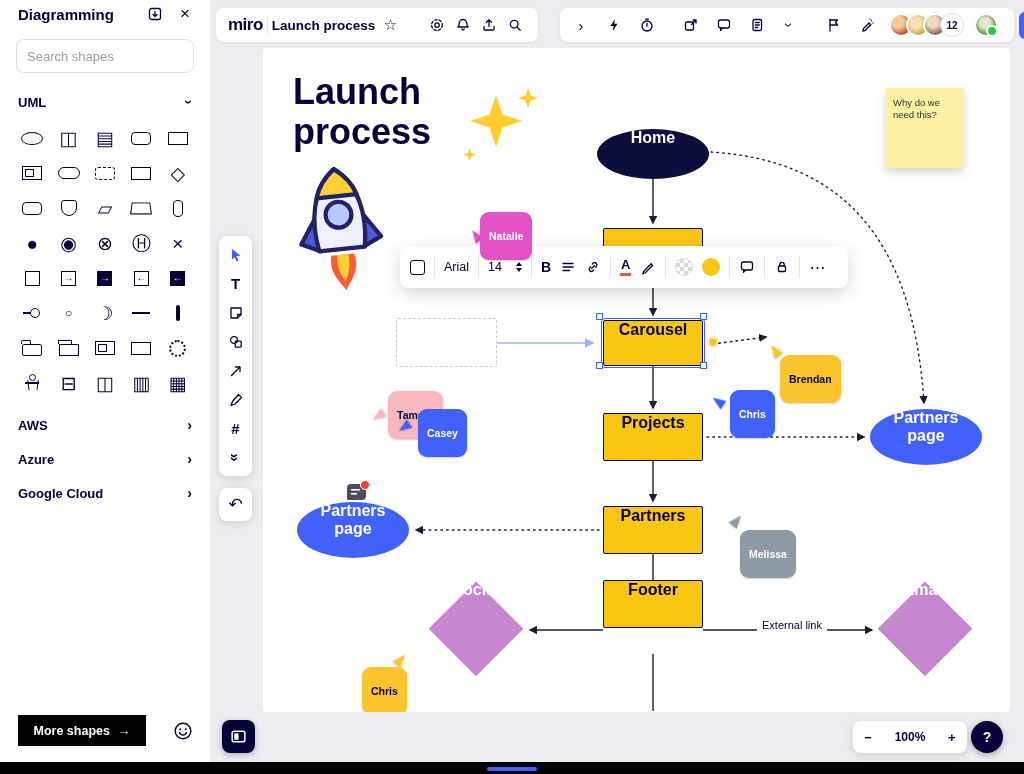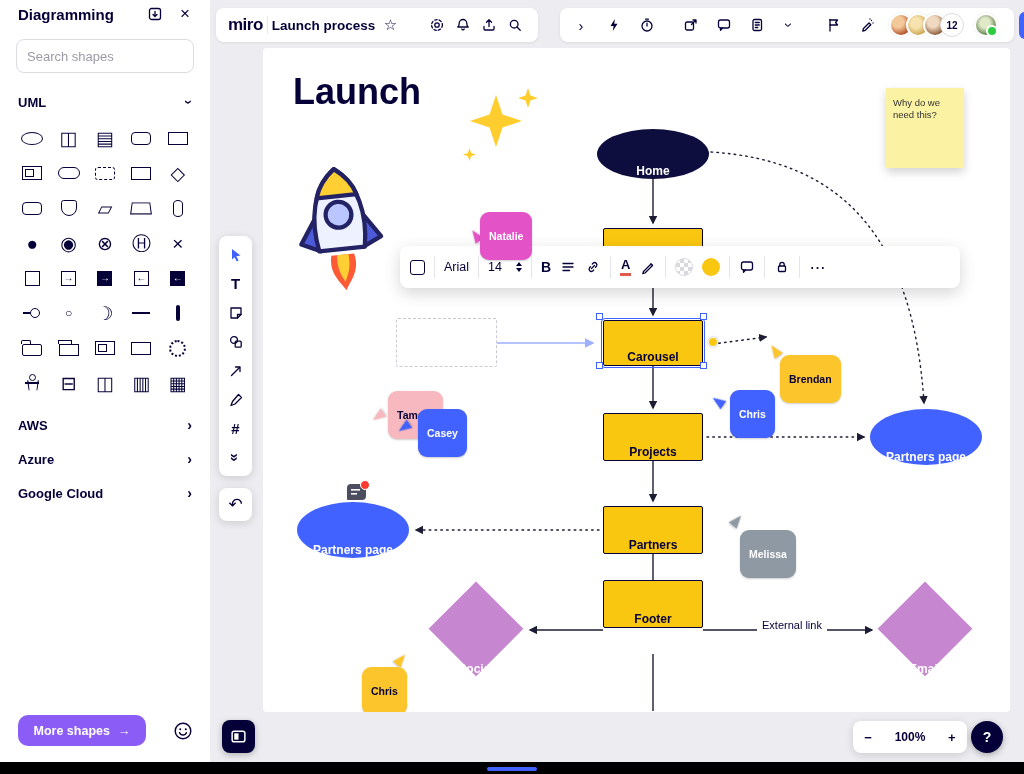--- a/index.html
+++ b/index.html
@@ -41,21 +41,21 @@
   .vbar{width:4px;height:16px;background:#050038;border-radius:2px}
   .folder{width:20px;height:12px;border:1.8px solid #050038;border-radius:2px;position:relative;margin-top:4px}
   .folder::before{content:"";position:absolute;top:-5px;left:-1.8px;width:8px;height:3px;border:1.8px solid #050038;border-bottom:none;border-radius:2px 2px 0 0}
   .tabrect{width:20px;height:12px;border:1.8px solid #050038;position:relative;margin-top:4px}
   .tabrect::before{content:"";position:absolute;top:-5px;left:-1.8px;width:12px;height:3px;border:1.8px solid #050038;border-bottom:none}
   .dotcircle{width:17px;height:17px;border:2.4px dotted #050038;border-radius:50%}
   .actor{width:16px;height:18px;position:relative}
   .actor::before{content:"";position:absolute;top:0;left:5px;width:5px;height:5px;border:1.7px solid #050038;border-radius:50%}
   .actor::after{content:"";position:absolute;top:7px;left:4px;width:8px;height:10px;border-left:1.7px solid #050038;border-right:1.7px solid #050038;transform:perspective(8px) rotateX(-14deg)}
   .actor .arms{position:absolute;top:8px;left:1px;width:14px;height:1.7px;background:#050038}
-  .more-btn{position:absolute;left:18px;bottom:16px;width:128px;height:31px;background:#8b5cf6;color:#fff;border-radius:10px;font-size:12.5px;font-weight:bold;display:flex;align-items:center;justify-content:center;gap:8px;cursor:pointer}
+  .more-btn{position:absolute;left:18px;bottom:16px;width:128px;height:31px;background:#000000;color:#fff;border-radius:0;font-size:12.5px;font-weight:bold;display:flex;align-items:center;justify-content:center;gap:8px;cursor:pointer}
   .feedback-btn{position:absolute;right:14px;bottom:18px;width:26px;height:26px;display:flex;align-items:center;justify-content:center;cursor:pointer}
 
   
   .bar{position:absolute;top:8px;height:34px;background:#fff;border-radius:8px;display:flex;align-items:center;box-shadow:0 1px 3px rgba(0,0,0,.08)}
   .bar1{left:216px;width:322px;padding:0 12px;gap:4px}
   .bar2{left:560px;width:454px;padding:0 10px;gap:11px}
   .logo{font-size:17px;font-weight:800;color:#050038;letter-spacing:-.5px}
   .vsep{width:1px;height:18px;background:#e7e7ee}
   .board-title{font-size:13.5px;font-weight:bold;color:#050038;white-space:nowrap}
   .icon-btn{width:22px;height:22px;display:flex;align-items:center;justify-content:center;color:#050038;cursor:pointer;flex:none}
@@ -73,40 +73,40 @@
   .share-btn{margin-left:10px;height:27px;padding:0 11px;background:#4262ff;border-radius:6px;color:#fff;font-size:12px;font-weight:bold;display:flex;align-items:center;gap:6px;cursor:pointer}
 
   
   .tools{position:absolute;left:219px;top:236px;width:33px;background:#fff;border-radius:8px;box-shadow:0 2px 8px rgba(0,0,0,.14);display:flex;flex-direction:column;align-items:center;padding:4px 0;z-index:5}
   .tool{width:33px;height:29px;display:flex;align-items:center;justify-content:center;color:#050038;font-size:15px;font-weight:bold;cursor:pointer}
   .undo-btn{position:absolute;left:219px;top:488px;width:33px;height:33px;background:#fff;border-radius:8px;box-shadow:0 2px 8px rgba(0,0,0,.14);display:flex;align-items:center;justify-content:center;font-size:17px;color:#050038;cursor:pointer;z-index:5}
 
   
   .canvas{position:absolute;left:263px;top:48px;width:747px;height:664px;background:#fff;border-radius:4px;overflow:hidden}
   .edges{position:absolute;left:0;top:0;width:100%;height:100%;z-index:1;pointer-events:none}
-  .node{position:absolute;display:flex;align-items:flex-end;justify-content:center;font-weight:bold;font-size:12px;background:var(--fill);z-index:2;border-radius:2px;cursor:pointer}
+  .node{position:absolute;display:flex;align-items:flex-start;justify-content:center;font-weight:bold;font-size:16px;background:var(--fill);z-index:2;border-radius:2px;cursor:pointer}
   .node.ellipse{border-radius:50%}
   .node.diamond{background:transparent}
   .node.diamond::before{content:"";position:absolute;left:50%;top:50%;width:70%;height:70%;transform:translate(-50%,-50%) rotate(45deg);background:var(--fill)}
   .node.selected{outline:1.5px solid #4262ff;outline-offset:1px}
   .node-label{position:relative;z-index:1;text-align:center;line-height:1.15;padding:0 8px}
   .heading{position:absolute;left:30px;top:24px;font-size:36px;line-height:1.1;font-weight:800;color:#050038;z-index:2}
   .sparkle{position:absolute;z-index:2}
   .sticky{position:absolute;left:623px;top:40px;width:78px;height:80px;background:#fbf3a3;box-shadow:0 4px 9px rgba(0,0,0,.18);padding:9px 7px;font-size:9.5px;color:#333;line-height:1.3;z-index:2}
   .draft-rect{position:absolute;left:133px;top:270px;width:101px;height:49px;border:1.5px dashed #c9c9d6;background:#fff;border-radius:2px;z-index:2}
   .edge-label{position:absolute;left:494px;top:570px;background:#fff;padding:1px 5px;font-size:11px;color:#050038;z-index:2;white-space:nowrap}
   .rocket{position:absolute;left:33px;top:118px;width:88px;height:126px;transform:rotate(-6deg);z-index:2}
   .comment-badge{position:absolute;left:84px;top:436px;width:19px;height:16px;background:#4d4d60;border-radius:4px 4px 4px 1px;z-index:3;
     background-image:linear-gradient(#fff,#fff),linear-gradient(#fff,#fff);background-size:9px 1.6px,6px 1.6px;background-position:4px 5px,4px 9px;background-repeat:no-repeat;background-color:#4d4d60}
   .comment-badge::after{content:"";position:absolute;right:-4px;top:-4px;width:8px;height:8px;background:#ff3b30;border-radius:50%;border:1.5px solid #fff}
   .sel-handle{position:absolute;width:7px;height:7px;background:#fff;border:1.5px solid #4262ff;z-index:6}
   .conn-dot-yellow{position:absolute;left:445px;top:289px;width:10px;height:10px;border-radius:50%;background:#fac710;border:1.5px solid #fff;box-shadow:0 0 2px rgba(0,0,0,.35);z-index:6}
 
   
-  .fmt{position:absolute;left:137px;top:198px;width:560px;height:42px;background:#fff;border-radius:8px;box-shadow:0 5px 16px rgba(0,0,0,.17);display:flex;align-items:center;padding:0 10px;gap:9px;z-index:10;font-size:12.5px;color:#050038}
+  .fmt{position:absolute;left:137px;top:198px;width:448px;height:42px;background:#fff;border-radius:8px;box-shadow:0 5px 16px rgba(0,0,0,.17);display:flex;align-items:center;padding:0 10px;gap:9px;z-index:10;font-size:12.5px;color:#050038}
   .fmt .sep{width:1px;height:22px;background:#e4e4ea;flex:none}
   .fmt-item{display:flex;align-items:center;justify-content:center;cursor:pointer;flex:none;color:#050038}
   .shape-chip{width:15px;height:15px;border:1.6px solid #050038;border-radius:3px}
   .fname{font-size:12.5px}
   .fsize{display:flex;align-items:center;gap:14px;font-size:12.5px}
   .stepper{display:flex;flex-direction:column;gap:2.5px}
   .tri-up{width:0;height:0;border-left:3.5px solid transparent;border-right:3.5px solid transparent;border-bottom:4.5px solid #050038}
   .tri-down{width:0;height:0;border-left:3.5px solid transparent;border-right:3.5px solid transparent;border-top:4.5px solid #050038}
   .bold-b{font-weight:bold;font-size:14px}
   .a-under{font-weight:bold;font-size:13px;border-bottom:3px solid #e05b4b;line-height:1.1;padding:0 1px}
@@ -477,20 +477,21 @@
           <div class="node diamond" style="left: 165px; top: 533px; width: 96px; height: 96px; --fill: #c687d0; color: rgb(255, 255, 255);">
             <span class="node-label">Social</span>
           </div>
           <div class="node diamond" style="left: 614px; top: 533px; width: 96px; height: 96px; --fill: #c687d0; color: rgb(255, 255, 255);">
             <span class="node-label">Email</span>
           </div>
         </div>
 
       <div class="heading">
         <div>Launch</div>
+        <div>process</div>
       </div>
       <svg class="sparkle" style="left:207px;top:47px" width="52" height="52" viewBox="0 0 24 24">
           <path d="M12 0 L15 9 L24 12 L15 15 L12 24 L9 15 L0 12 L9 9 Z" fill="#ffce2e"></path>
         </svg>
       <svg class="sparkle" style="left:255px;top:40px" width="20" height="20" viewBox="0 0 24 24">
           <path d="M12 0 L15 9 L24 12 L15 15 L12 24 L9 15 L0 12 L9 9 Z" fill="#ffce2e"></path>
         </svg>
       <svg class="sparkle" style="left:200px;top:100px" width="13" height="13" viewBox="0 0 24 24">
           <path d="M12 0 L15 9 L24 12 L15 15 L12 24 L9 15 L0 12 L9 9 Z" fill="#ffce2e"></path>
         </svg>

